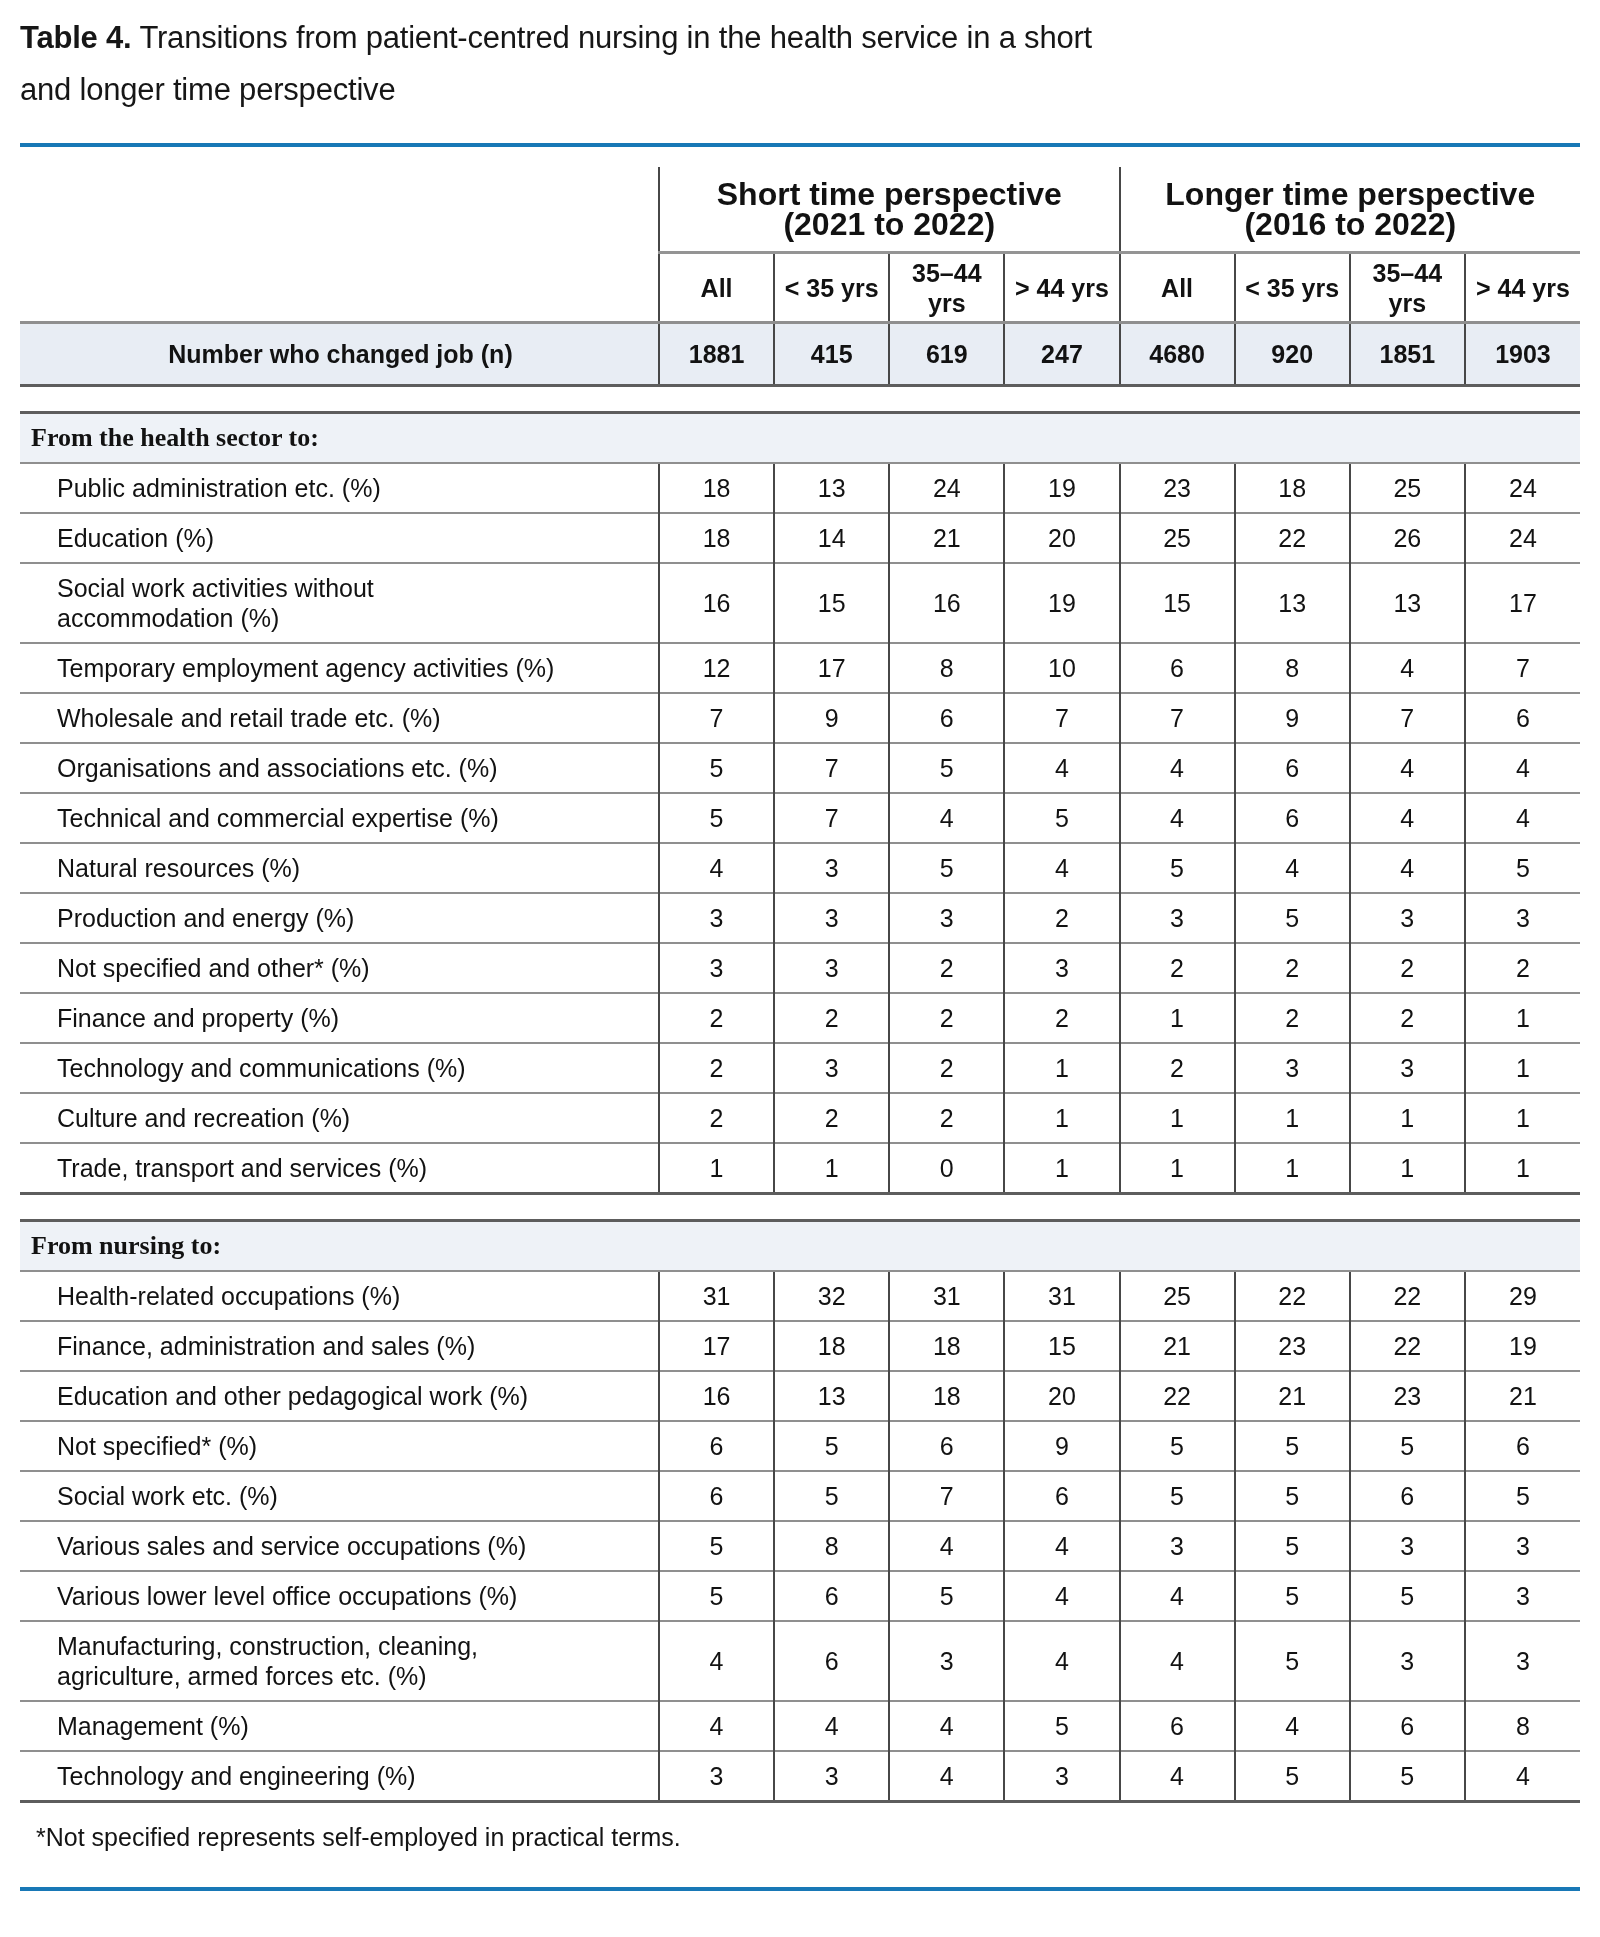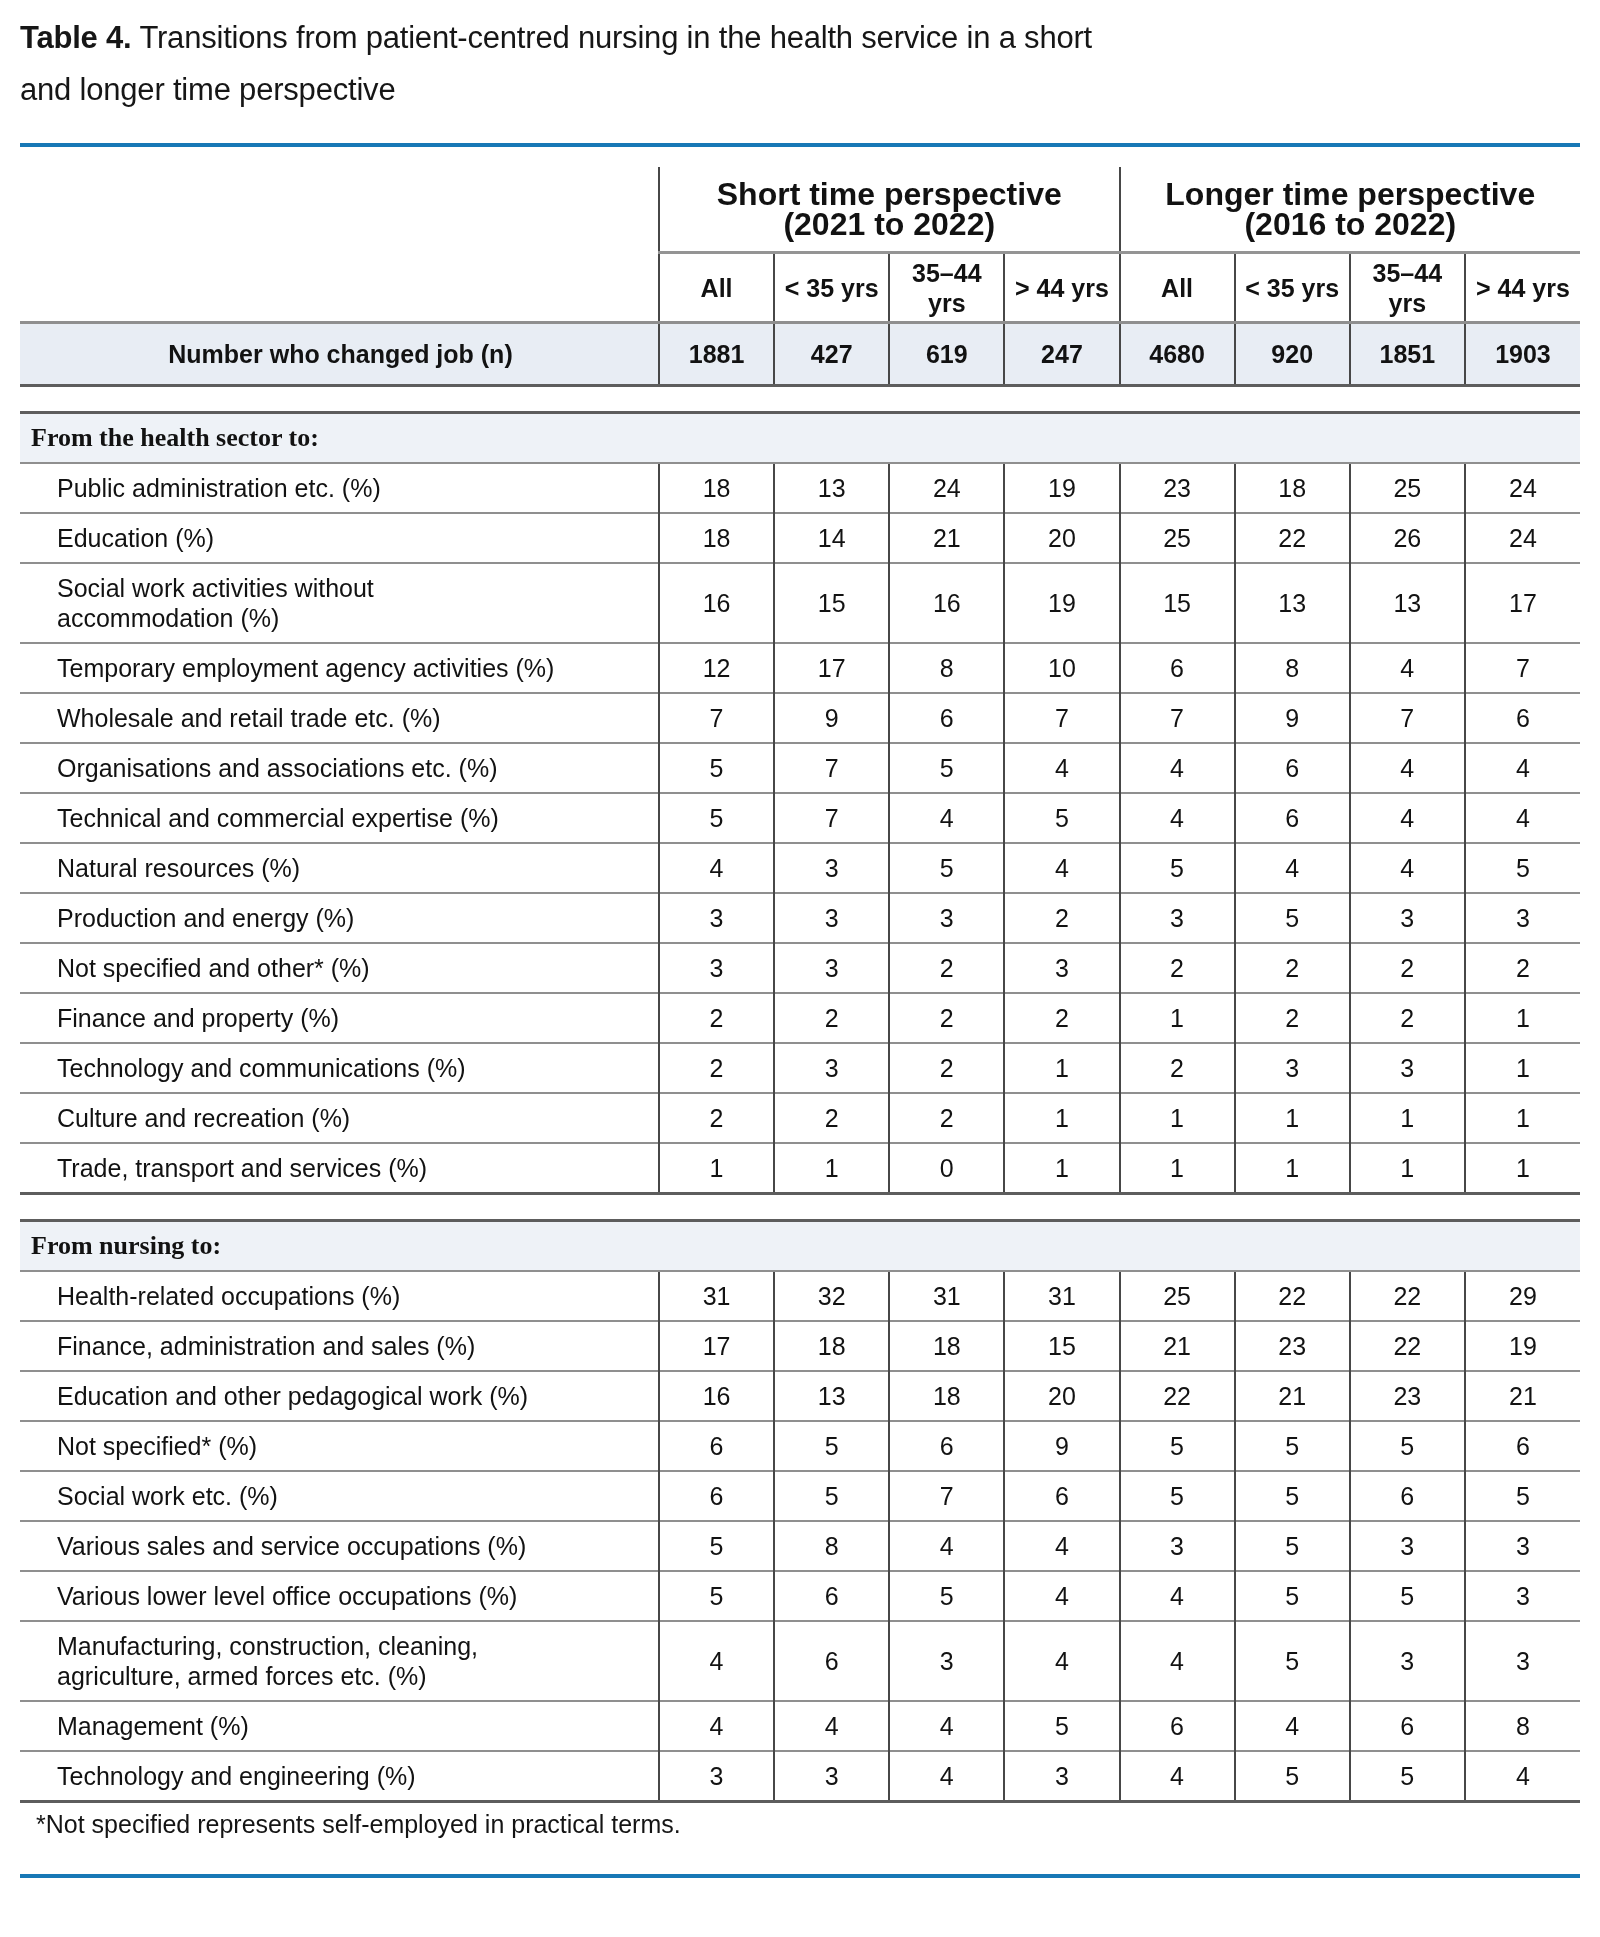--- a/index.html
+++ b/index.html
@@ -98,21 +98,21 @@
     text-align: left;
     padding: 9px 8px 9px 37px;
     white-space: pre-line;
   }
   td.num { text-align: center; padding: 9px 4px; }
   tr.data-row.last > td { border-bottom: 3px solid #5d5d5d; }
 
   .footnote {
     font-size: 25px;
     line-height: 32px;
-    margin: 5px 0 0 16px;
+    margin: 18px 0 0 16px;
     color: #141414;
   }
 </style>
 </head>
 <body>
 
 <div class="page">
 
   <h1 class="title"><span class="b">Table 4.</span><span> Transitions from patient-centred nursing in the health service in a short
 and longer time perspective</span></h1>
@@ -148,21 +148,21 @@
         <th class="sub v">All</th>
         <th class="sub v">&lt; 35 yrs</th>
         <th class="sub v">35–44 yrs</th>
         <th class="sub v">&gt; 44 yrs</th>
       </tr>
     </thead>
     <tbody id="table-body">
         <tr class="summary-row">
           <th class="label-cell">Number who changed job (n)</th>
           <td class="num v">1881</td>
-          <td class="num v">427</td>
+          <td class="num v">415</td>
           <td class="num v">619</td>
           <td class="num v">247</td>
           <td class="num v">4680</td>
           <td class="num v">920</td>
           <td class="num v">1851</td>
           <td class="num v">1903</td>
         </tr>
         <tr class="spacer">
           <td colspan="9"></td>
         </tr>

